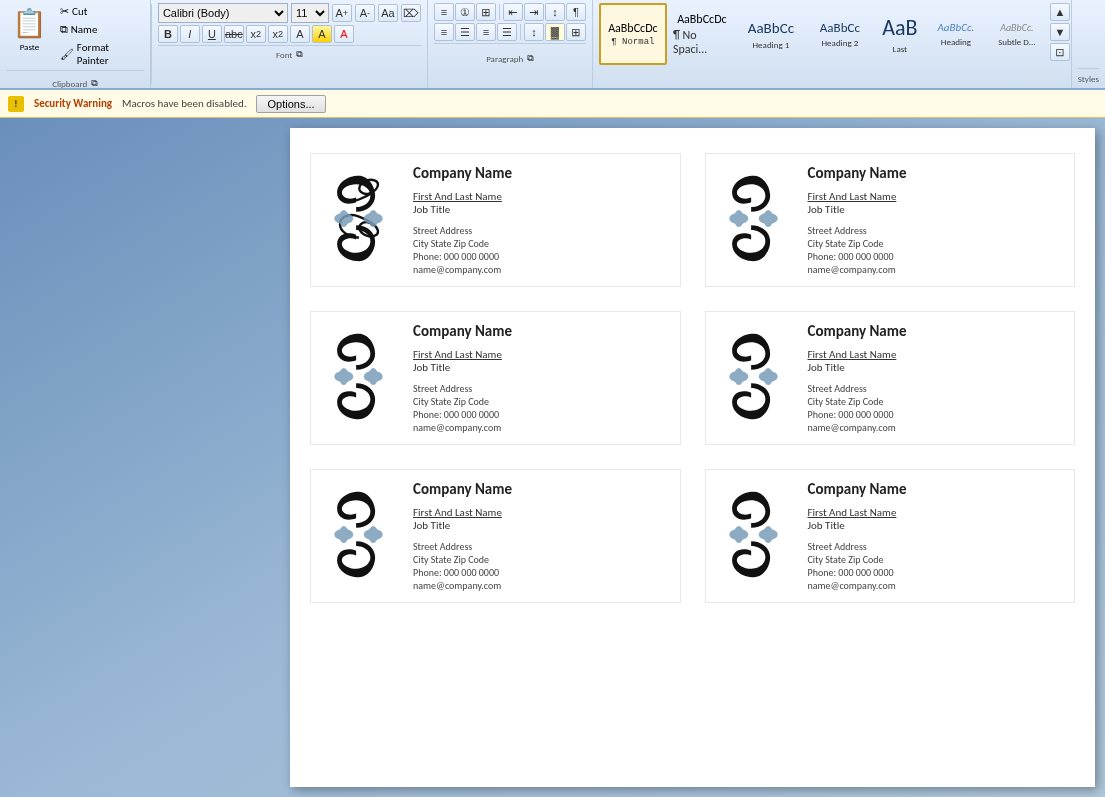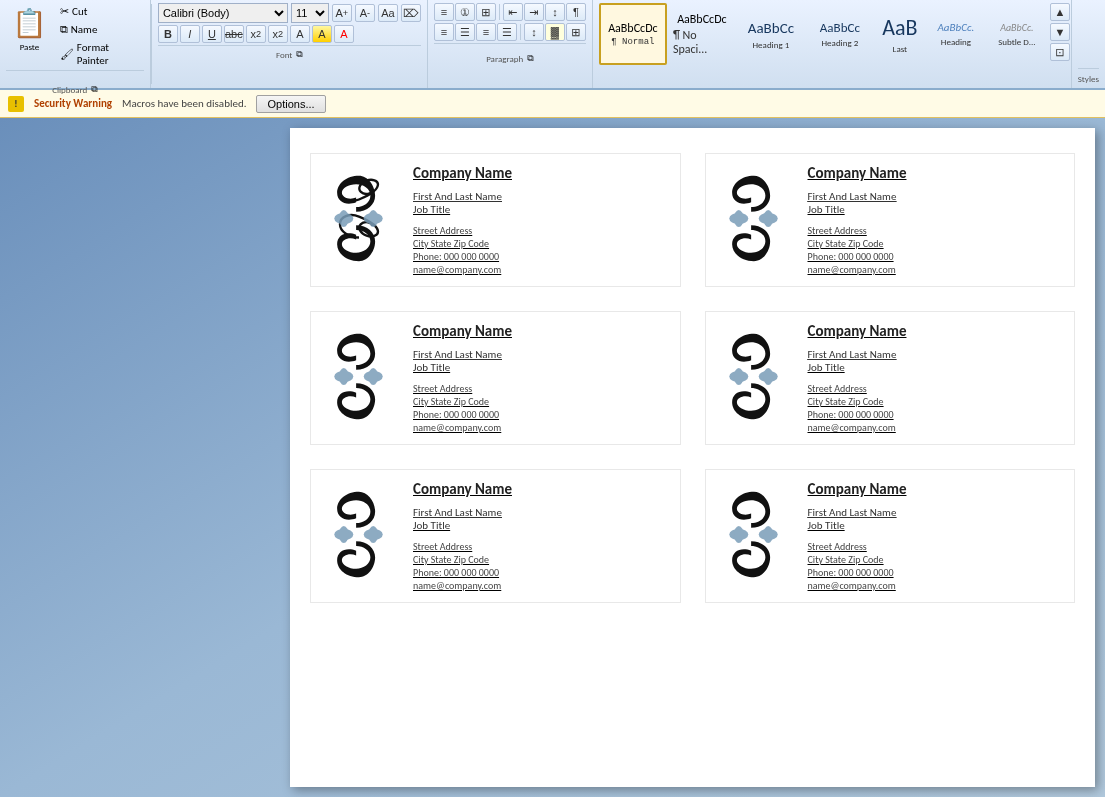--- a/index.html
+++ b/index.html
@@ -11,21 +11,21 @@
     .btn-i { font-style: italic; }
     .btn-u { text-decoration: underline; }
 
     
     .notification-bar { display: flex; align-items: center; height: 28px; background: #fffbe6; border-bottom: 1px solid #e0c060; padding: 0 8px; gap: 10px; }
     .notif-options-btn { border: 1px solid #a0a0a0; background: linear-gradient(to bottom, #f5f5f5, #e0e0e0); padding: 2px 10px; font-size: 11px; cursor: pointer; border-radius: 2px; }
 
     
     .cards-grid { display: grid; grid-template-columns: 1fr 1fr; gap: 24px; }
 
-    .biz-card { display: flex; align-items: center; gap: 16px; padding: 10px; border: 1px solid #e0e0e0; text-decoration: underline; }
+    .biz-card { display: flex; align-items: center; gap: 16px; padding: 10px; border: 1px solid #e0e0e0; }
 
     
     .logo-svg { width: 75px; height: 95px; }
 
     .clip-group { display: flex; flex-direction: column; padding: 4px 6px; border-right: 1px solid #bcd; min-width: 70px; }
 
     .full-ribbon { height: 95px; }
   </style>
 </head>
 <body>
@@ -46,21 +46,21 @@
         <div style="display:flex;align-items:center;gap:3px;cursor:pointer;font-size:11px;padding:1px 3px;border-radius:2px;">
           <span>⧉</span>
           <span>Name</span>
         </div>
         <div style="display:flex;align-items:center;gap:3px;cursor:pointer;font-size:11px;padding:1px 3px;border-radius:2px;">
           <span>🖌</span>
           <span>Format Painter</span>
         </div>
       </div>
     </div>
-    <div style="border-top:1px solid #bcd; text-align:center; display:flex; align-items:center; justify-content:center; padding-top:12px;">
+    <div style="border-top:1px solid #bcd; text-align:center; display:flex; align-items:center; justify-content:center; padding-top:6px;">
       <span style="font-size:9px; color:#555;">Clipboard</span>
       <span style="font-size:9px; margin-left:4px; cursor:pointer;">⧉</span>
     </div>
   </div>
 
   <div style="width:1px;background:#bcd;margin:4px 0;"></div>
 
   <div style="display:flex;flex-direction:column;padding:3px 6px;border-right:1px solid #bcd;gap:2px;">
     <div style="display:flex;align-items:center;gap:3px;">
       <select style="width:130px;height:20px;font-size:11px;border:1px solid #a0b0c8;">

